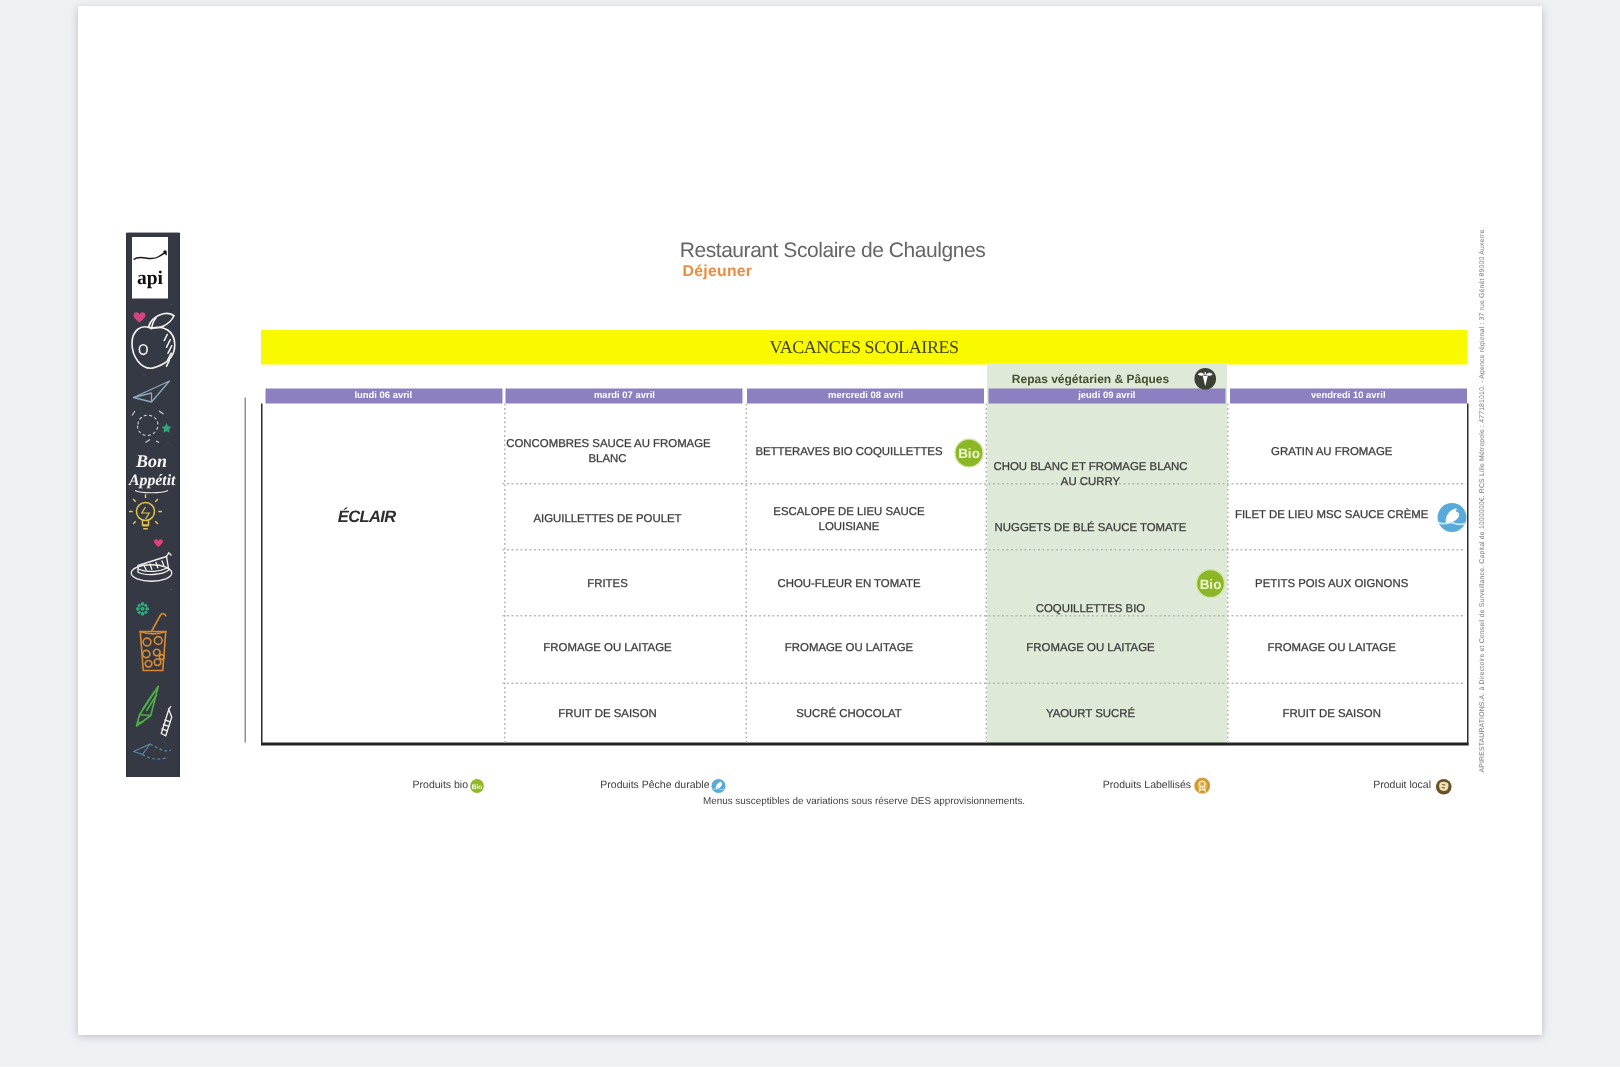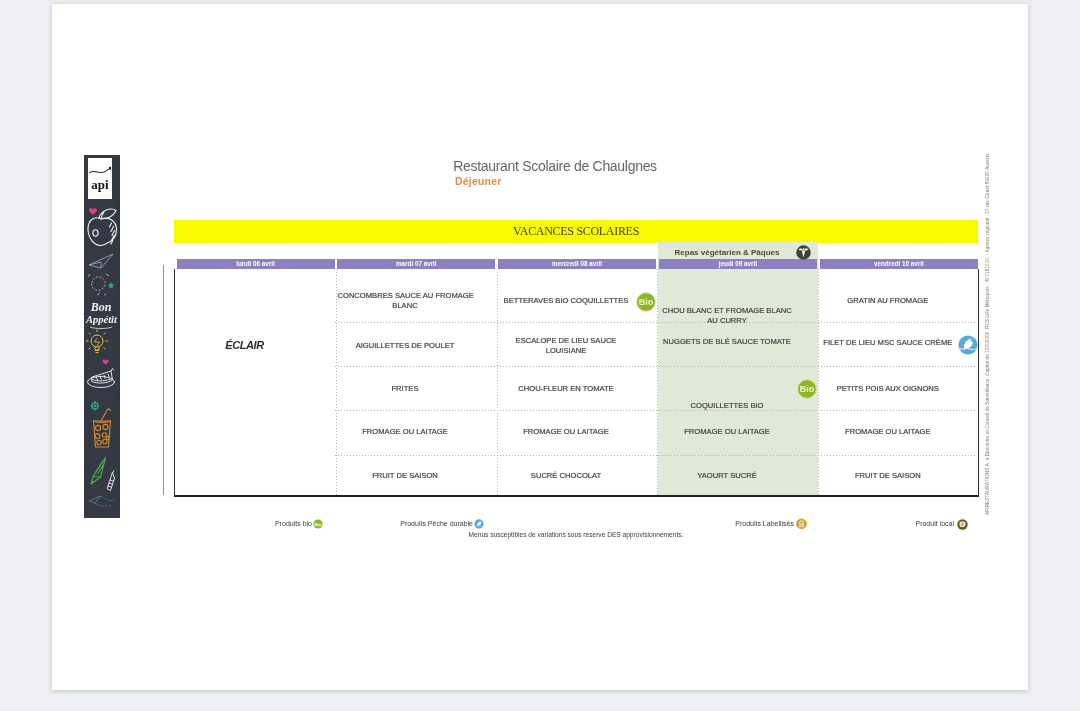--- a/index.html
+++ b/index.html
@@ -163,21 +163,21 @@
 
 <div class="abs ferie">ÉCLAIR</div>
 
 <div class="abs cell" style="left:337.5px; top:291px;"><span style="white-space:nowrap">CONCOMBRES SAUCE AU FROMAGE</span><br>BLANC</div>
 <div class="abs cell" style="left:498.5px; top:296px;">BETTERAVES BIO COQUILLETTES</div>
 <div class="abs cell" style="left:659.5px; top:291px;margin-top:15px;">CHOU BLANC ET FROMAGE BLANC AU CURRY</div>
 <div class="abs cell" style="left:820.3px; top:296px;">GRATIN AU FROMAGE</div>
 
 <div class="abs cell" style="left:337.5px; top:340.5px;">AIGUILLETTES DE POULET</div>
 <div class="abs cell" style="left:498.5px; top:335.5px;">ESCALOPE DE LIEU SAUCE LOUISIANE</div>
-<div class="abs cell" style="left:659.5px; top:337px;">NUGGETS DE BLÉ SAUCE TOMATE</div>
+<div class="abs cell" style="left:659.5px; top:347px;">NUGGETS DE BLÉ SAUCE TOMATE</div>
 <div class="abs cell" style="left:820.3px; top:338px;">FILET DE LIEU MSC SAUCE CRÈME</div>
 
 <div class="abs cell" style="left:337.5px; top:383.5px;">FRITES</div>
 <div class="abs cell" style="left:498.5px; top:383.5px;">CHOU-FLEUR EN TOMATE</div>
 <div class="abs cell" style="left:659.5px; top:383.5px;margin-top:17px;">COQUILLETTES BIO</div>
 <div class="abs cell" style="left:820.3px; top:383.5px;">PETITS POIS AUX OIGNONS</div>
 
 <div class="abs cell" style="left:337.5px; top:427px;">FROMAGE OU LAITAGE</div>
 <div class="abs cell" style="left:498.5px; top:427px;">FROMAGE OU LAITAGE</div>
 <div class="abs cell" style="left:659.5px; top:427px;">FROMAGE OU LAITAGE</div>

